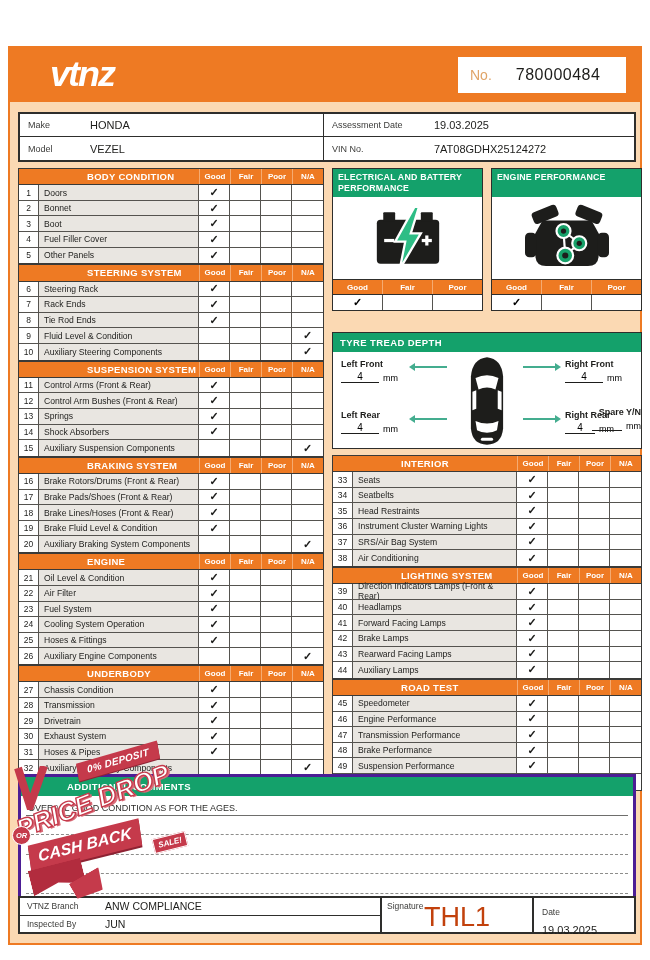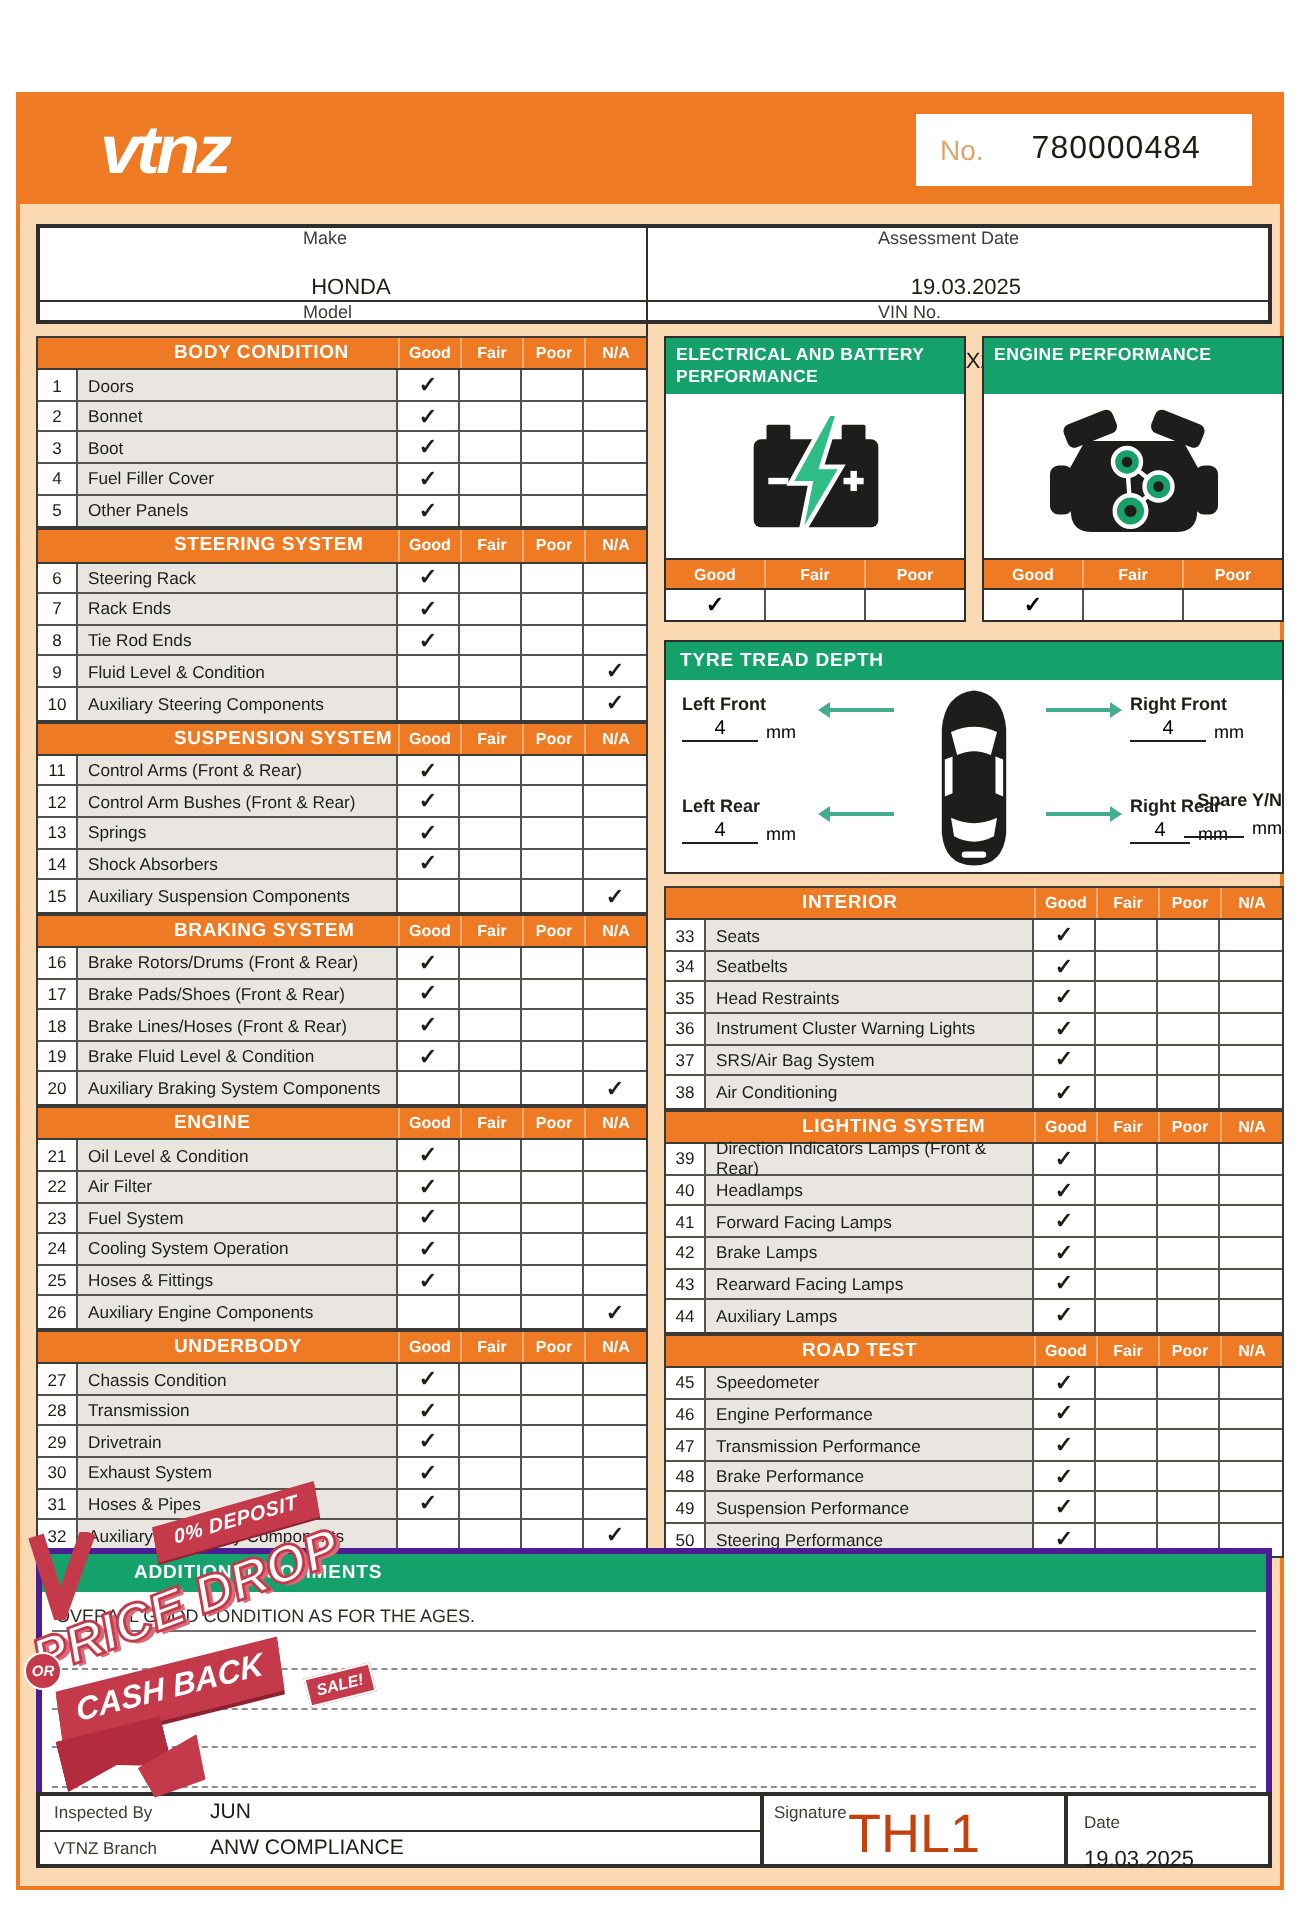--- a/index.html
+++ b/index.html
@@ -17,21 +17,21 @@
   .report-title { color:#fff; font-weight:700; font-size:13px; letter-spacing:.5px; margin:14px 0 0 14px; }
   .no-box { position:absolute; right:14px; top:9px; width:168px; height:36px; background:#fff;
             display:flex; align-items:center; padding-left:12px; gap:24px; }
   .no-label { color:#e0a468; font-size:14px; }
   .no-value { color:#1d1d1b; font-size:16px; letter-spacing:.5px; }
 
   
   .info { position:absolute; left:8px; top:64px; width:618px; height:50px; background:#fff;
           border:2px solid #2e2e2c; display:grid; grid-template-columns:49.5% 50.5%; grid-template-rows:1fr 1fr; }
   .info-cell { border-right:1px solid #2e2e2c; border-bottom:1px solid #2e2e2c;
-               display:flex; align-items:center; padding-left:8px; gap:14px;flex-direction:column; }
+               display:flex; align-items:center; padding-left:8px; gap:14px; }
   .info-cell:nth-child(2n) { border-right:none; }
   .info-cell:nth-child(n+3) { border-bottom:none; }
   .info-label { font-size:9px; color:#3c3c3a; width:48px; }
   .info-cell.wideLabel .info-label { width:88px; }
   .info-value { font-size:11px; color:#1d1d1b; }
 
   
   .col-left  { position:absolute; left:8px;  top:120px; width:306px; }
   .col-right { position:absolute; left:322px; top:120px; width:310px; }
 
@@ -46,21 +46,21 @@
   .cl-num { width:20px; font-size:8.5px; color:#1d1d1b; background:#fff;
             display:flex; align-items:center; justify-content:center; border-right:1px solid #55534f; }
   .cl-label { flex:1; font-size:8.6px; color:#1d1d1b; background:#e9e6e1;
               display:flex; align-items:center; padding-left:5px; border-right:1px solid #55534f; }
   .cl-check { width:31px; background:#fff; border-right:1px solid #55534f;
               display:flex; align-items:center; justify-content:center;
               font-size:11px; font-weight:700; color:#1d1d1b; }
   .cl-row .cl-check:last-child, .cl-head .cl-col:last-child { border-right:none; }
 
   
-  .perf-row { display:flex; gap:8px; margin-bottom:9px; }
+  .perf-row { display:flex; gap:8px; margin-bottom:21px; }
   .perf-box { width:151px; height:143px; border:1px solid #2e2e2c; background:#fff; display:flex; flex-direction:column; }
   .perf-head { background:#14a16b; color:#fff; font-weight:700; font-size:8.8px; letter-spacing:.2px;
                padding:3px 5px; height:28px; line-height:1.25; }
   .perf-icon { flex:1; display:flex; align-items:center; justify-content:center; }
   .perf-gfp { display:flex; height:15px; background:#ee7a23; border-top:1px solid #2e2e2c; }
   .perf-gfp div { flex:1; color:#fff; font-weight:700; font-size:8px; display:flex; align-items:center;
                   justify-content:center; border-left:1px solid #f5ab71; }
   .perf-gfp div:first-child { border-left:none; }
   .perf-checks { display:flex; height:16px; border-top:1px solid #2e2e2c; }
   .perf-checks div { flex:1; display:flex; align-items:center; justify-content:center;
@@ -782,26 +782,26 @@
       <div class="comment-line first">OVERALL GOOD CONDITION AS FOR THE AGES.</div>
       <div class="comment-line"></div>
       <div class="comment-line"></div>
       <div class="comment-line"></div>
       <div class="comment-line"></div>
     </div>
 
     <div class="footer">
       <div class="f-left">
         <div class="f-row">
+          <span class="f-label">VTNZ Branch</span>
+          <span class="f-value">ANW COMPLIANCE</span>
+        </div>
+        <div class="f-row">
           <span class="f-label">Inspected By</span>
           <span class="f-value">JUN</span>
-        </div>
-        <div class="f-row">
-          <span class="f-label">VTNZ Branch</span>
-          <span class="f-value">ANW COMPLIANCE</span>
         </div>
       </div>
       <div class="f-sig">
         <span class="f-label">Signature</span>
         <div class="sig-value">THL1</div>
       </div>
       <div class="f-date">
         <span class="f-label">Date</span>
         <span class="f-value">19.03.2025</span>
       </div>

